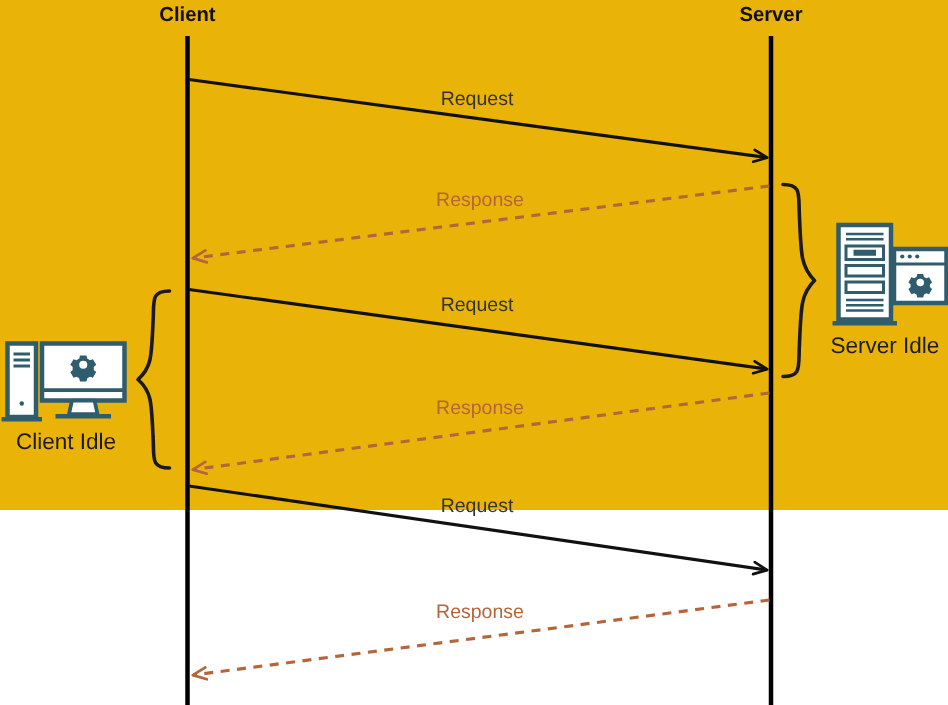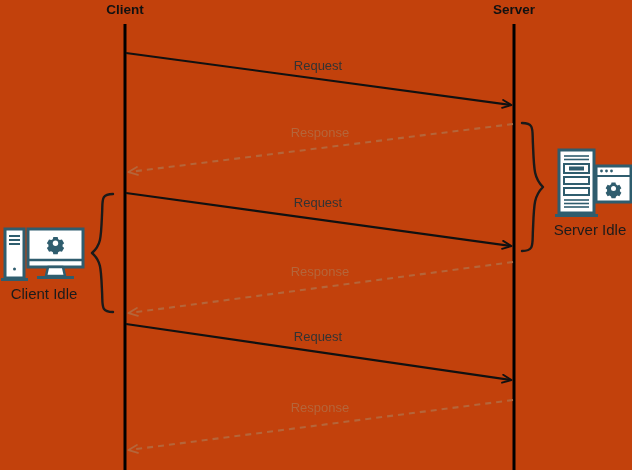--- a/index.html
+++ b/index.html
@@ -9,22 +9,22 @@
   }
   body {
     width: 632px;
     height: 470px;
     font-family: "Liberation Sans", sans-serif;
     overflow: hidden;
   }
   #diagram-root {
     position: relative;
     width: 632px;
-    height: 470px;
-    background: #c2410c;
+    height: 340px;
+    background: #eab308;
     text-decoration: underline;
   }
   #diagram-svg {
     position: absolute;
     left: 0;
     top: 0;
     width: 632px;
     height: 470px;
     display: block;
   }

